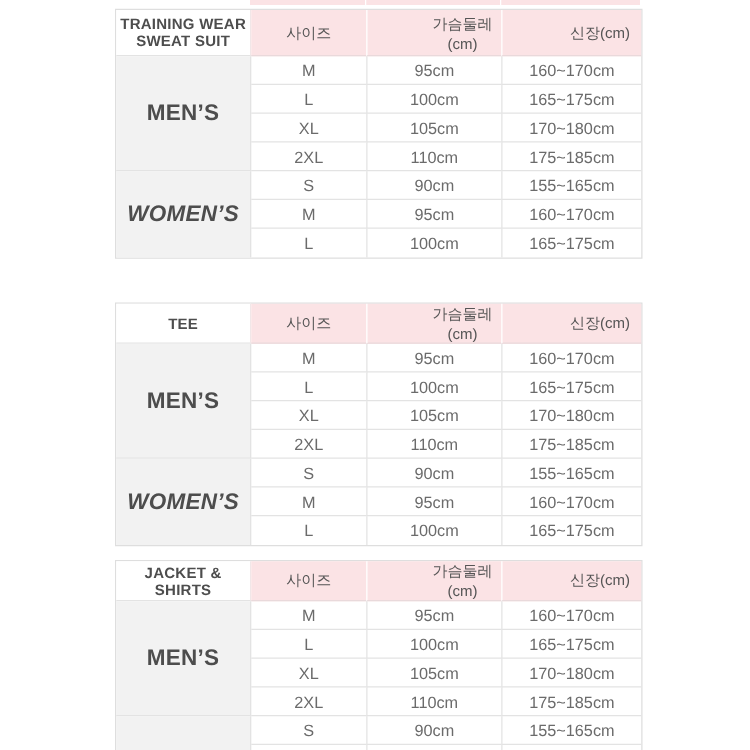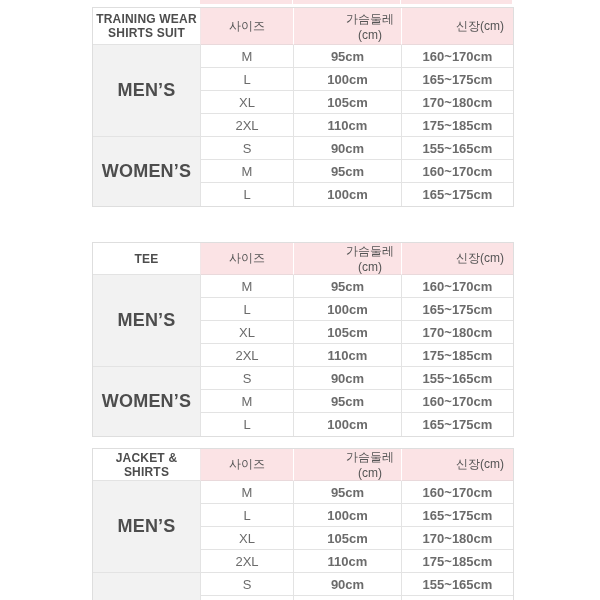--- a/index.html
+++ b/index.html
@@ -45,26 +45,26 @@
     background:var(--pink);font-size:12px;color:var(--header-text);
     border-bottom:1px solid #e9d9db;
   }
   td.th + td.th{border-left:1px solid var(--divider);padding-left:45px;}
   
   td.group-label{
     background:var(--label-gray);font-weight:bold;font-size:18px;color:var(--title-text);
     letter-spacing:0.2px;
     border-right:1px solid var(--border);border-bottom:1px solid var(--border);
   }
-  td.group-label.last{border-bottom:none;}
+  td.group-label.last{border-bottom:none;font-style:italic;}
   td.data{
     height:23px;font-size:13px;color:var(--data-text);
     border-bottom:1px solid var(--border);
   }
-  td.data + td.data{border-left:1px solid var(--border);font-weight:bold;}
+  td.data + td.data{border-left:1px solid var(--border);}
   tr.rowlast td.data{border-bottom:none;}
 
   #table-1{top:7px;}
   #table-2{top:242px;}
   #table-3{top:448px;}
 </style>
 </head>
 <body>
 
 <div id="screen">
@@ -79,21 +79,21 @@
     <colgroup>
         <col style="width:108px">
         <col style="width:92px">
         <col style="width:108px">
         <col style="width:112px">
       </colgroup>
     <tbody>
         <tr class="head">
       <td class="tbl-title">
         <div>TRAINING WEAR</div>
-        <div>SHIRTS SUIT</div>
+        <div>SWEAT SUIT</div>
       </td>
       <td class="th">사이즈</td>
       <td class="th">가슴둘레(cm)</td>
       <td class="th">신장(cm)</td>
     </tr>
     <tr>
       <td class="group-label" rowspan="4">MEN’S</td>
       <td class="data">M</td>
       <td class="data">95cm</td>
       <td class="data">160~170cm</td>

